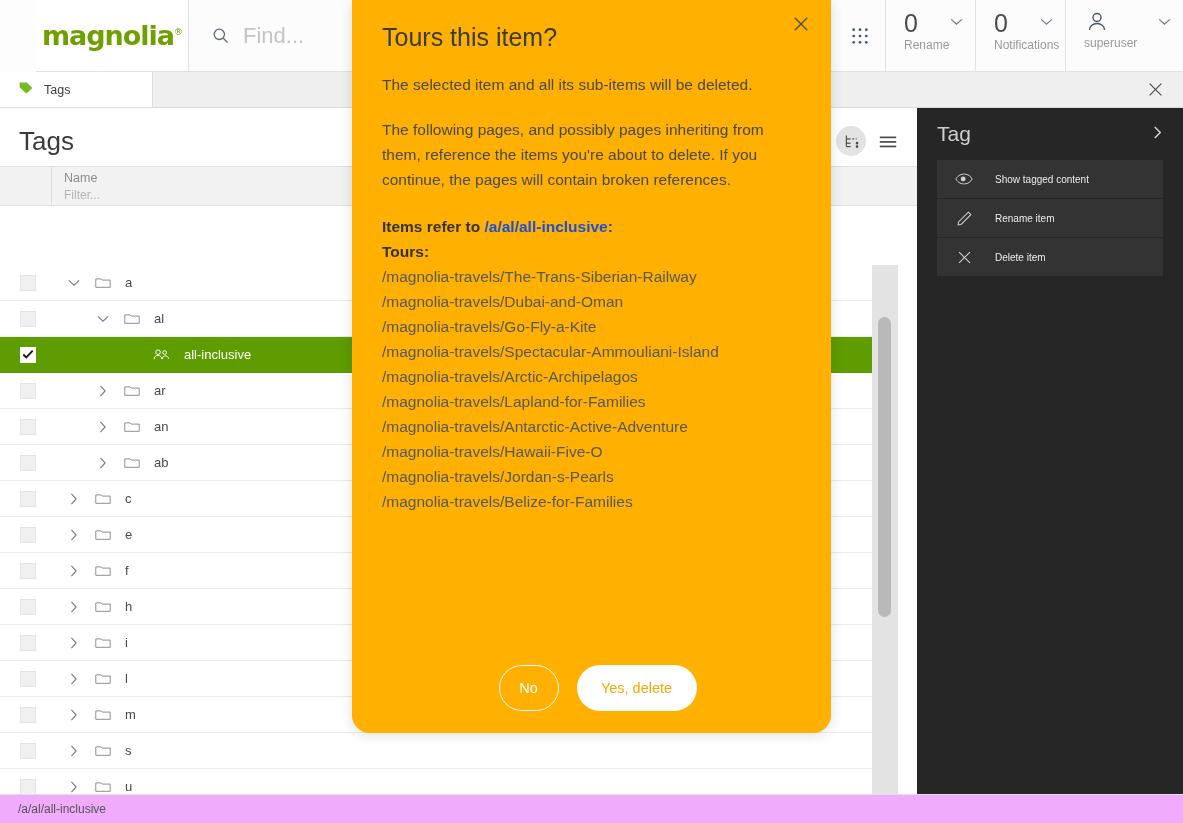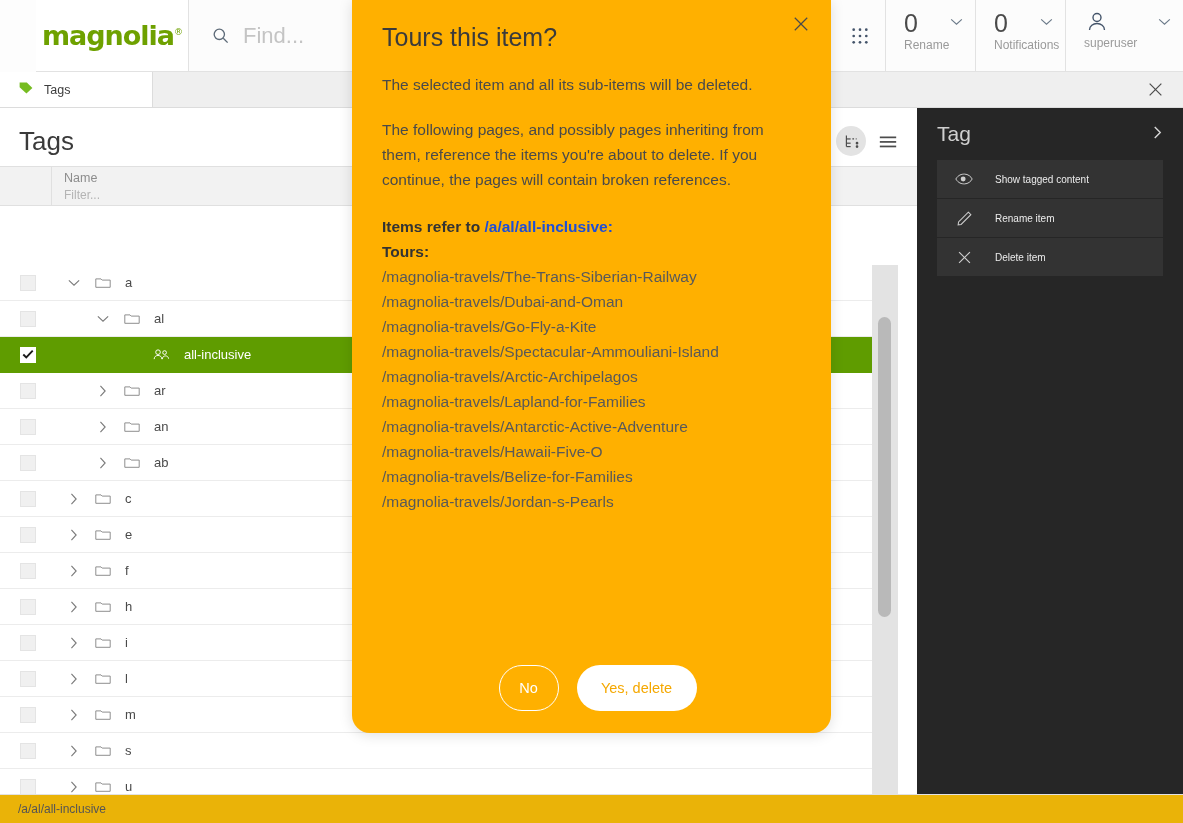--- a/index.html
+++ b/index.html
@@ -132,21 +132,21 @@
   .vscroll-thumb {
     position: absolute; top: 52px; left: 6px; width: 13px; height: 300px;
     background: #b9b9b9; border-radius: 7px;
   }
   .content-right-gutter {
     position: absolute; top: 157px; right: 0; bottom: 29px; width: 19px; background:#fff;
   }
 
   .statusbar {
     position: absolute; left: 0; bottom: 0; width: 1183px; height: 29px;
-    background: #eab308; border-top: 1px solid #e2e2e2;
+    background: #f0abfc; border-top: 1px solid #e2e2e2;
     display: flex; align-items: center; padding-left: 18px;
     font-size: 12px; color: #555;
   }
 
   
   .side-panel {
     position: absolute; top: 108px; right: 0; width: 266px; bottom: 29px;
     background: #262626;
   }
   .side-head {
@@ -661,22 +661,22 @@
     <div class="tours-title">Tours:</div>
     <div id="tours">
         <div class="tour-line">/magnolia-travels/The-Trans-Siberian-Railway</div>
         <div class="tour-line">/magnolia-travels/Dubai-and-Oman</div>
         <div class="tour-line">/magnolia-travels/Go-Fly-a-Kite</div>
         <div class="tour-line">/magnolia-travels/Spectacular-Ammouliani-Island</div>
         <div class="tour-line">/magnolia-travels/Arctic-Archipelagos</div>
         <div class="tour-line">/magnolia-travels/Lapland-for-Families</div>
         <div class="tour-line">/magnolia-travels/Antarctic-Active-Adventure</div>
         <div class="tour-line">/magnolia-travels/Hawaii-Five-O</div>
+        <div class="tour-line">/magnolia-travels/Jordan-s-Pearls</div>
         <div class="tour-line">/magnolia-travels/Belize-for-Families</div>
-        <div class="tour-line">/magnolia-travels/Jordan-s-Pearls</div>
       </div>
 
     <div class="modal-btns">
       <button class="btn-no">No</button>
       <button class="btn-yes">Yes, delete</button>
     </div>
   </div>
 
   <div class="statusbar">
     <span>/a/al/all-inclusive</span>

